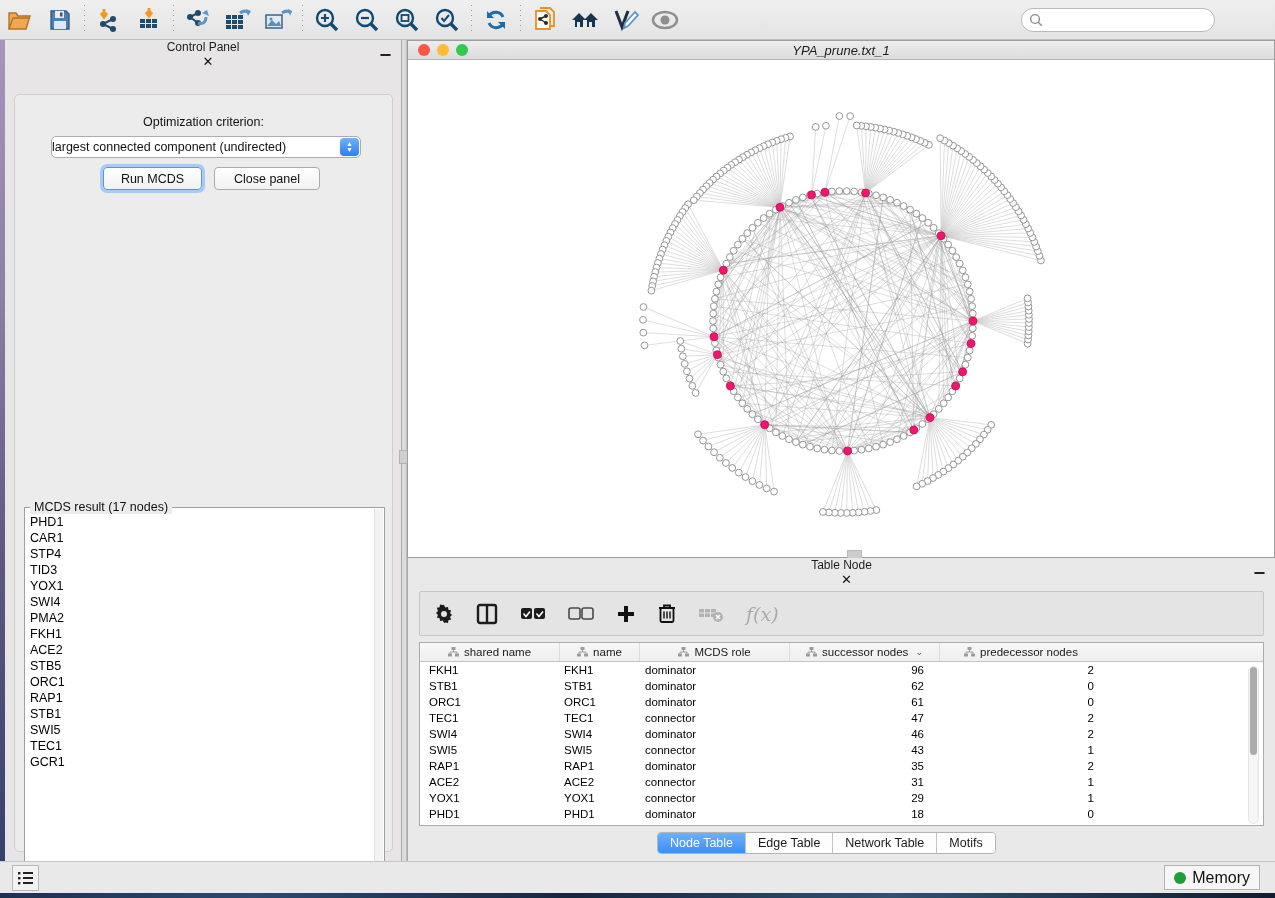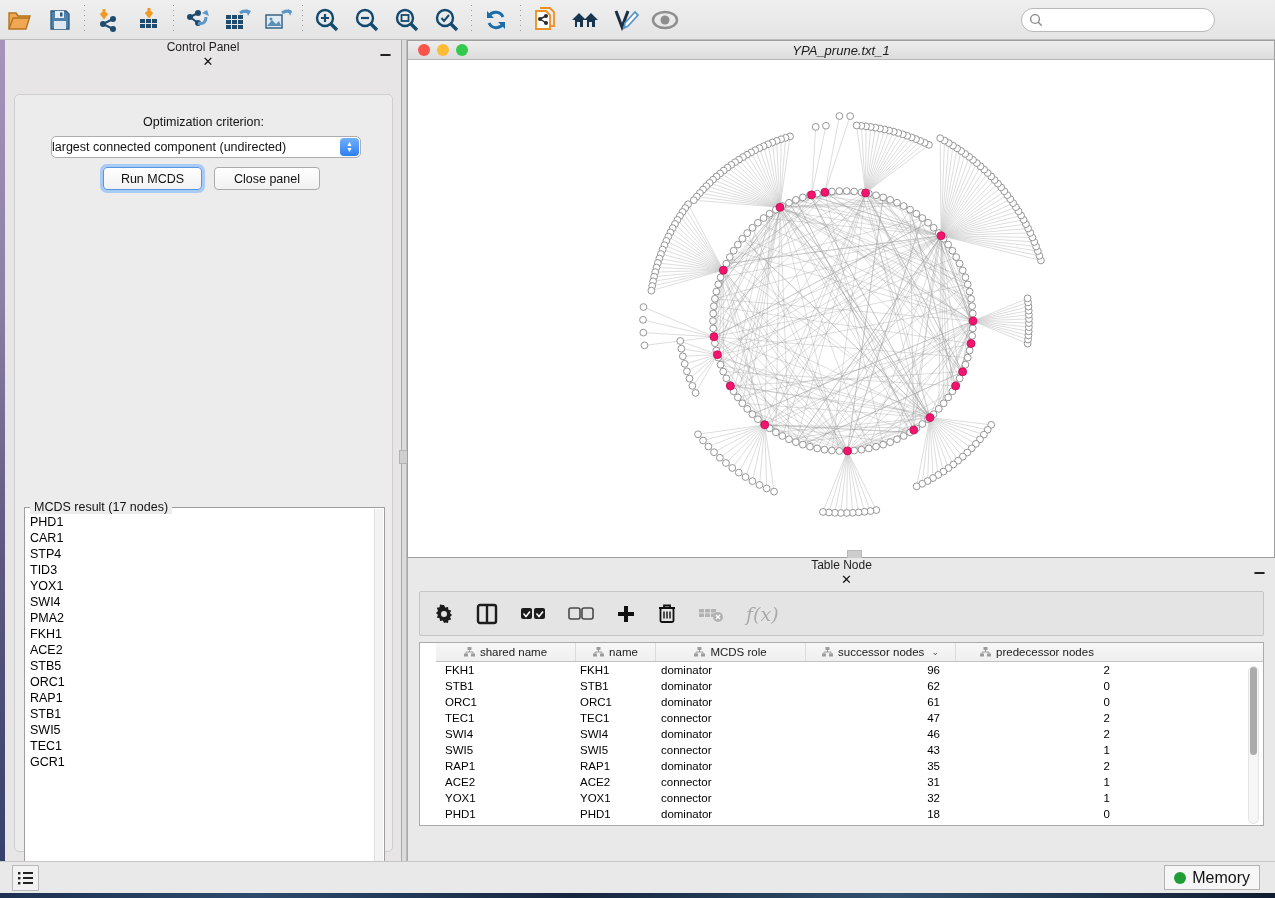--- a/index.html
+++ b/index.html
@@ -91,21 +91,21 @@
   
   #table-panel { left:407px; top:558px; width:868px; height:303px; background:#e9e9e9;
     border-left:1px solid #a9a9a9; }
   #tp-toolbar { position:absolute; left:11px; top:33px; width:845px; height:45px;
     background:#e4e4e4; border:1px solid #c6c6c6; border-radius:2px;
     display:flex; align-items:center; padding-left:14px; }
   .tp-icon { margin-right:22px; display:flex; align-items:center; justify-content:center; }
   .fx { font-family:"DejaVu Serif","Liberation Serif",serif; font-style:italic; font-size:19px; color:#aaa; }
 
   #node-table { position:absolute; left:11px; top:84px; width:845px; height:184px;
-    background:#fff; border:1px solid #ababab;padding-left:16px; }
+    background:#fff; border:1px solid #ababab; }
   #nt-header { display:grid; grid-template-columns:140px 80px 150px 150px 162px 1fr;
     height:19px; background:linear-gradient(#f7f7f7,#efefef); border-bottom:1px solid #c3c3c3; }
   .hcell { display:flex; align-items:center; justify-content:center; font-size:11.5px; color:#1a1a1a;
     border-right:1px solid #dcdcdc; gap:5px; }
   .hcell:last-child { border-right:none; }
   .tree-ic { width:11px; height:10px; opacity:.55; }
   .sort-chev { font-size:9px; color:#555; margin-left:2px; }
   #nt-rows { height:163px; overflow:hidden; }
   .trow { display:grid; grid-template-columns:140px 80px 150px 150px 162px 1fr; height:16px;
     font-size:11.5px; color:#000; align-items:center; }
@@ -1247,38 +1247,45 @@
           <div>ACE2</div>
           <div>connector</div>
           <div>31</div>
           <div>1</div>
           <div></div>
         </div>
         <div class="trow">
           <div>YOX1</div>
           <div>YOX1</div>
           <div>connector</div>
-          <div>32</div>
+          <div>29</div>
           <div>1</div>
           <div></div>
         </div>
         <div class="trow">
           <div>PHD1</div>
           <div>PHD1</div>
           <div>dominator</div>
           <div>18</div>
           <div>0</div>
           <div></div>
         </div>
       </div>
     <div id="nt-scroll">
         <div id="nt-thumb"></div>
       </div>
   </div>
 
+  <div id="tp-tabs">
+
+  <div class="tp-tab active">Node Table</div>
+      <div class="tp-tab">Edge Table</div>
+      <div class="tp-tab">Network Table</div>
+      <div class="tp-tab">Motifs</div>
+    </div>
 </div>
 
 <div id="status-bar" class="abs">
   <div id="list-btn">
     <svg width="16" height="14" viewBox="0 0 16 14">
         <g stroke="#222" stroke-width="2.2">
           <path d="M5 2h10M5 7h10M5 12h10"></path>
         </g>
         <g fill="#222">
           <rect x="0" y="1" width="2.4" height="2.4"></rect>

